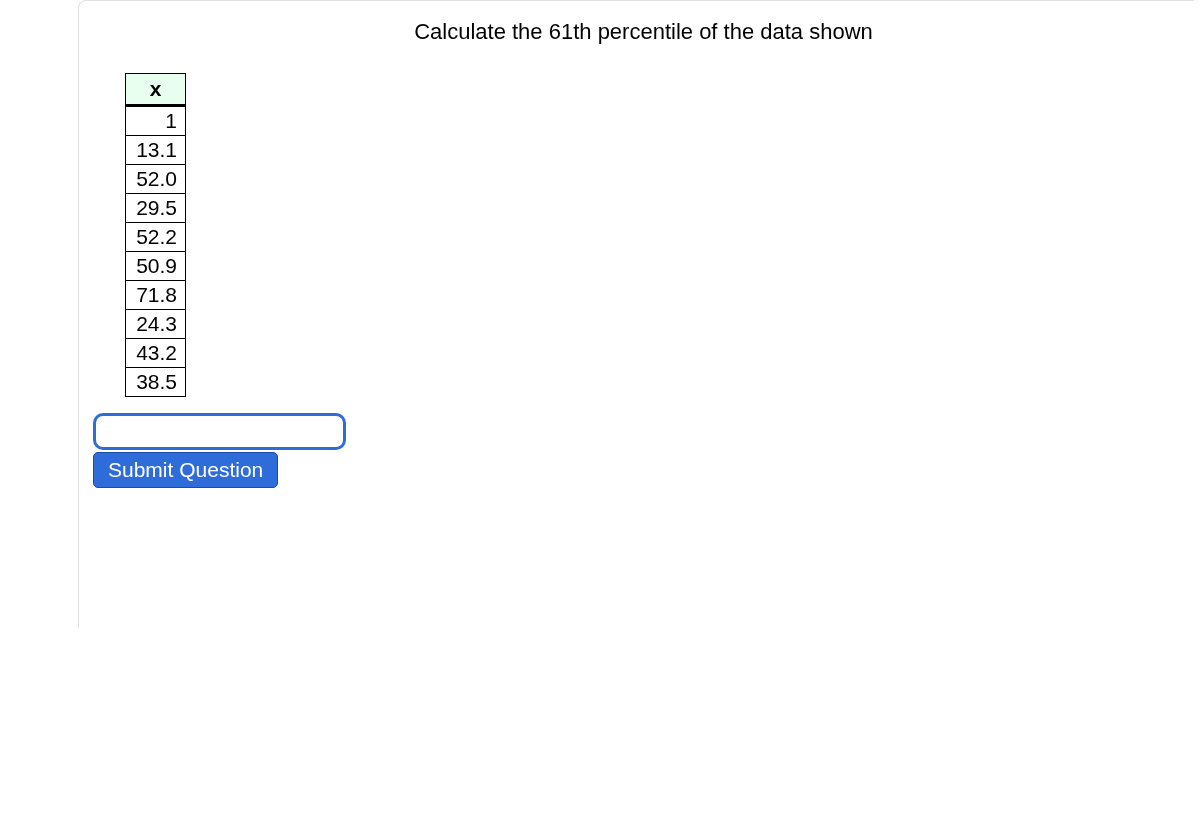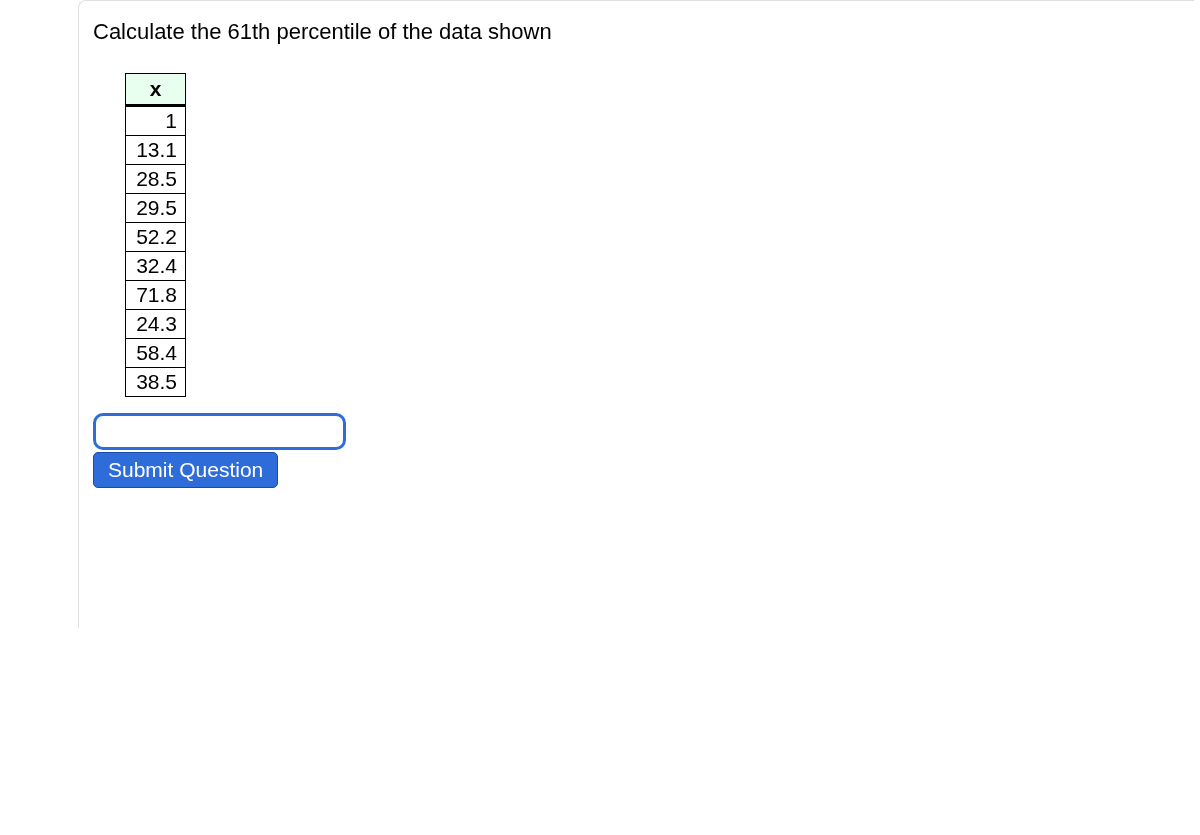--- a/index.html
+++ b/index.html
@@ -22,20 +22,21 @@
       border-top-left-radius: 8px;
       padding-left: 14px;
       min-height: 628px;
       width: 1116px;
     }
     .question-text {
       font-size: 22px;
       color: #000000;
       margin-bottom: 28px;
       font-weight: normal;
+      text-align: center;
     }
     .data-table {
       border-collapse: collapse;
       margin-left: 32px;
       margin-bottom: 16px;
     }
     .data-table th {
       border: 1px solid #000000;
       background-color: #e8fff0;
       text-align: center;
@@ -100,39 +101,39 @@
       </tr>
     </thead>
     <tbody>
       <tr>
           <td>1</td>
         </tr>
       <tr>
           <td>13.1</td>
         </tr>
       <tr>
-          <td>28.5</td>
+          <td>52.0</td>
         </tr>
       <tr>
           <td>29.5</td>
         </tr>
       <tr>
           <td>52.2</td>
         </tr>
       <tr>
-          <td>32.4</td>
+          <td>50.9</td>
         </tr>
       <tr>
           <td>71.8</td>
         </tr>
       <tr>
           <td>24.3</td>
         </tr>
       <tr>
-          <td>58.4</td>
+          <td>43.2</td>
         </tr>
       <tr>
           <td>38.5</td>
         </tr>
     </tbody>
   </table>
 
   <input type="text" class="answer-input" value="" style="">
 
 

